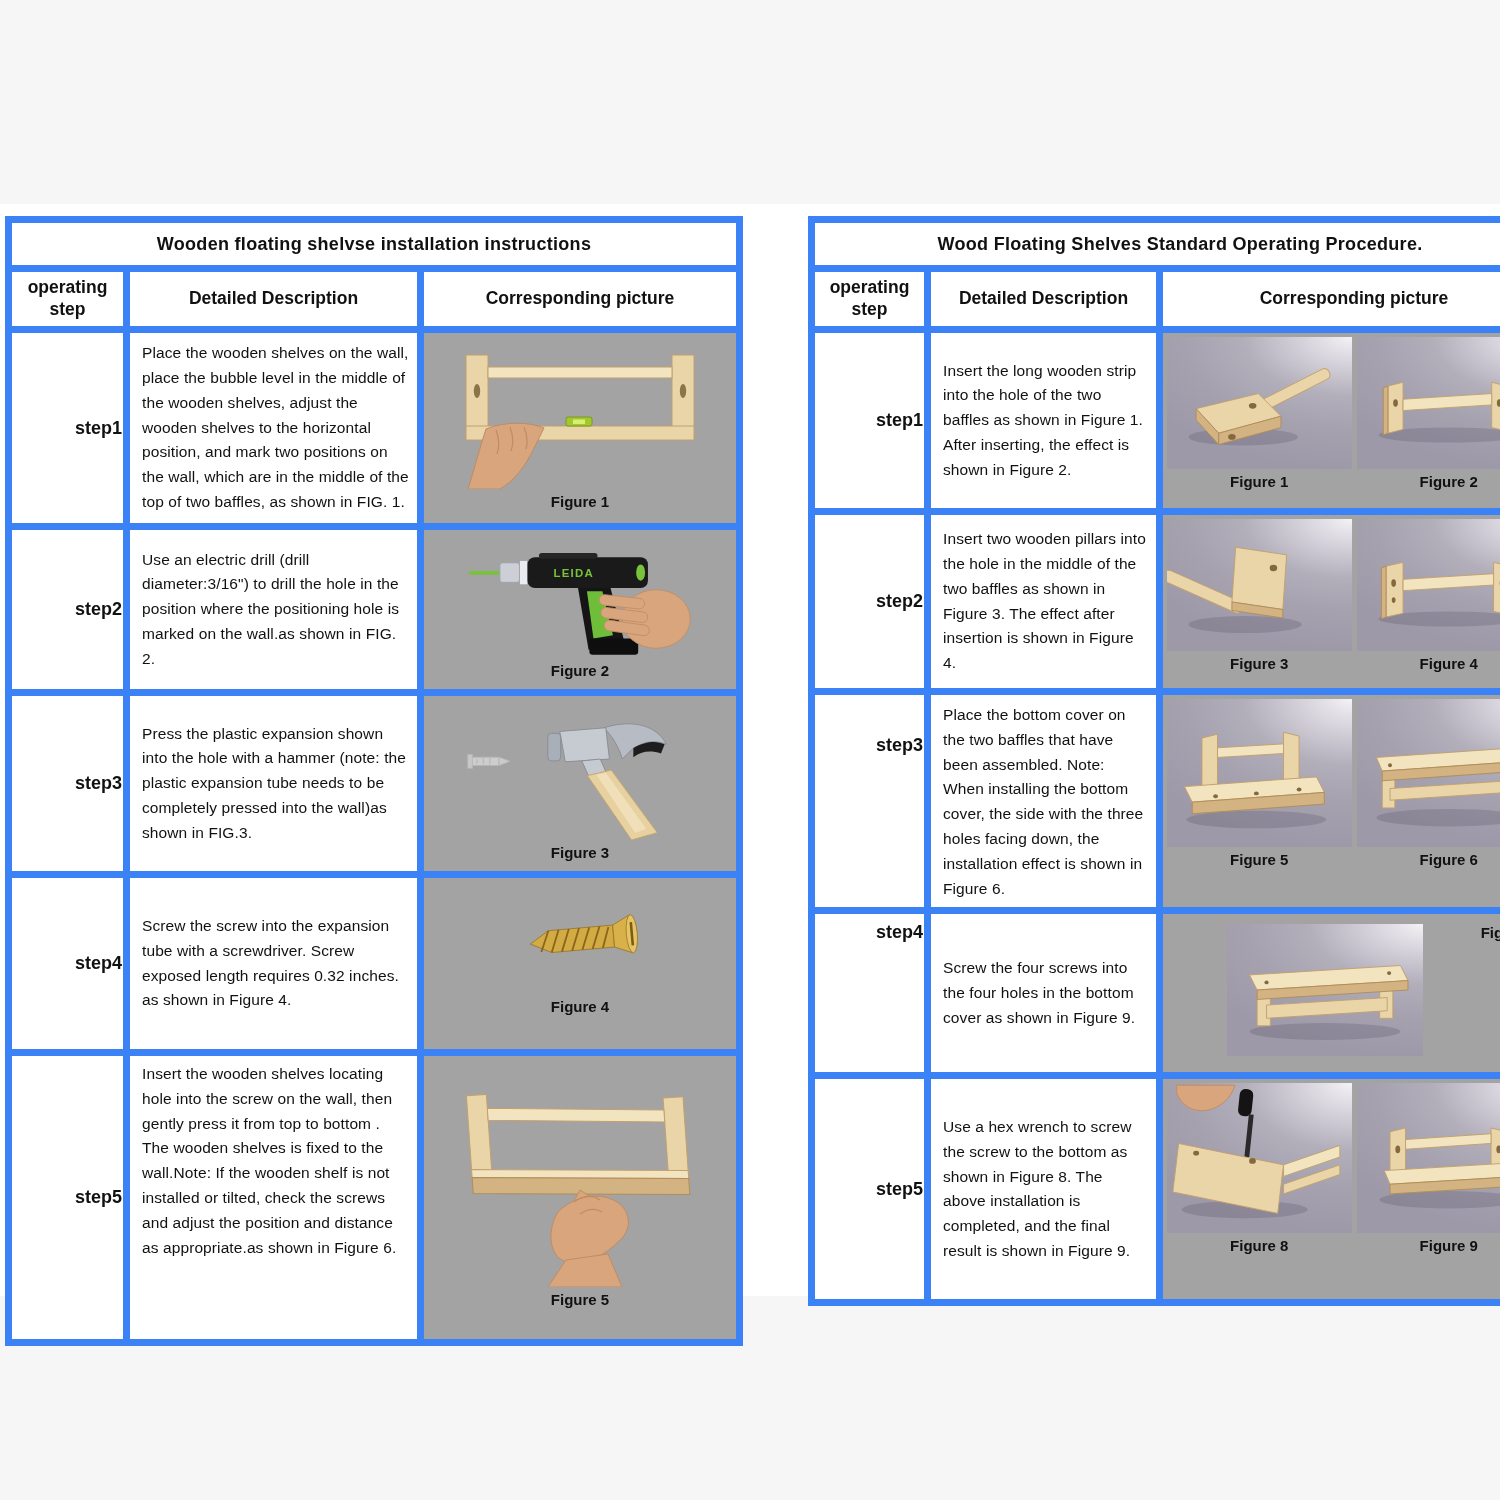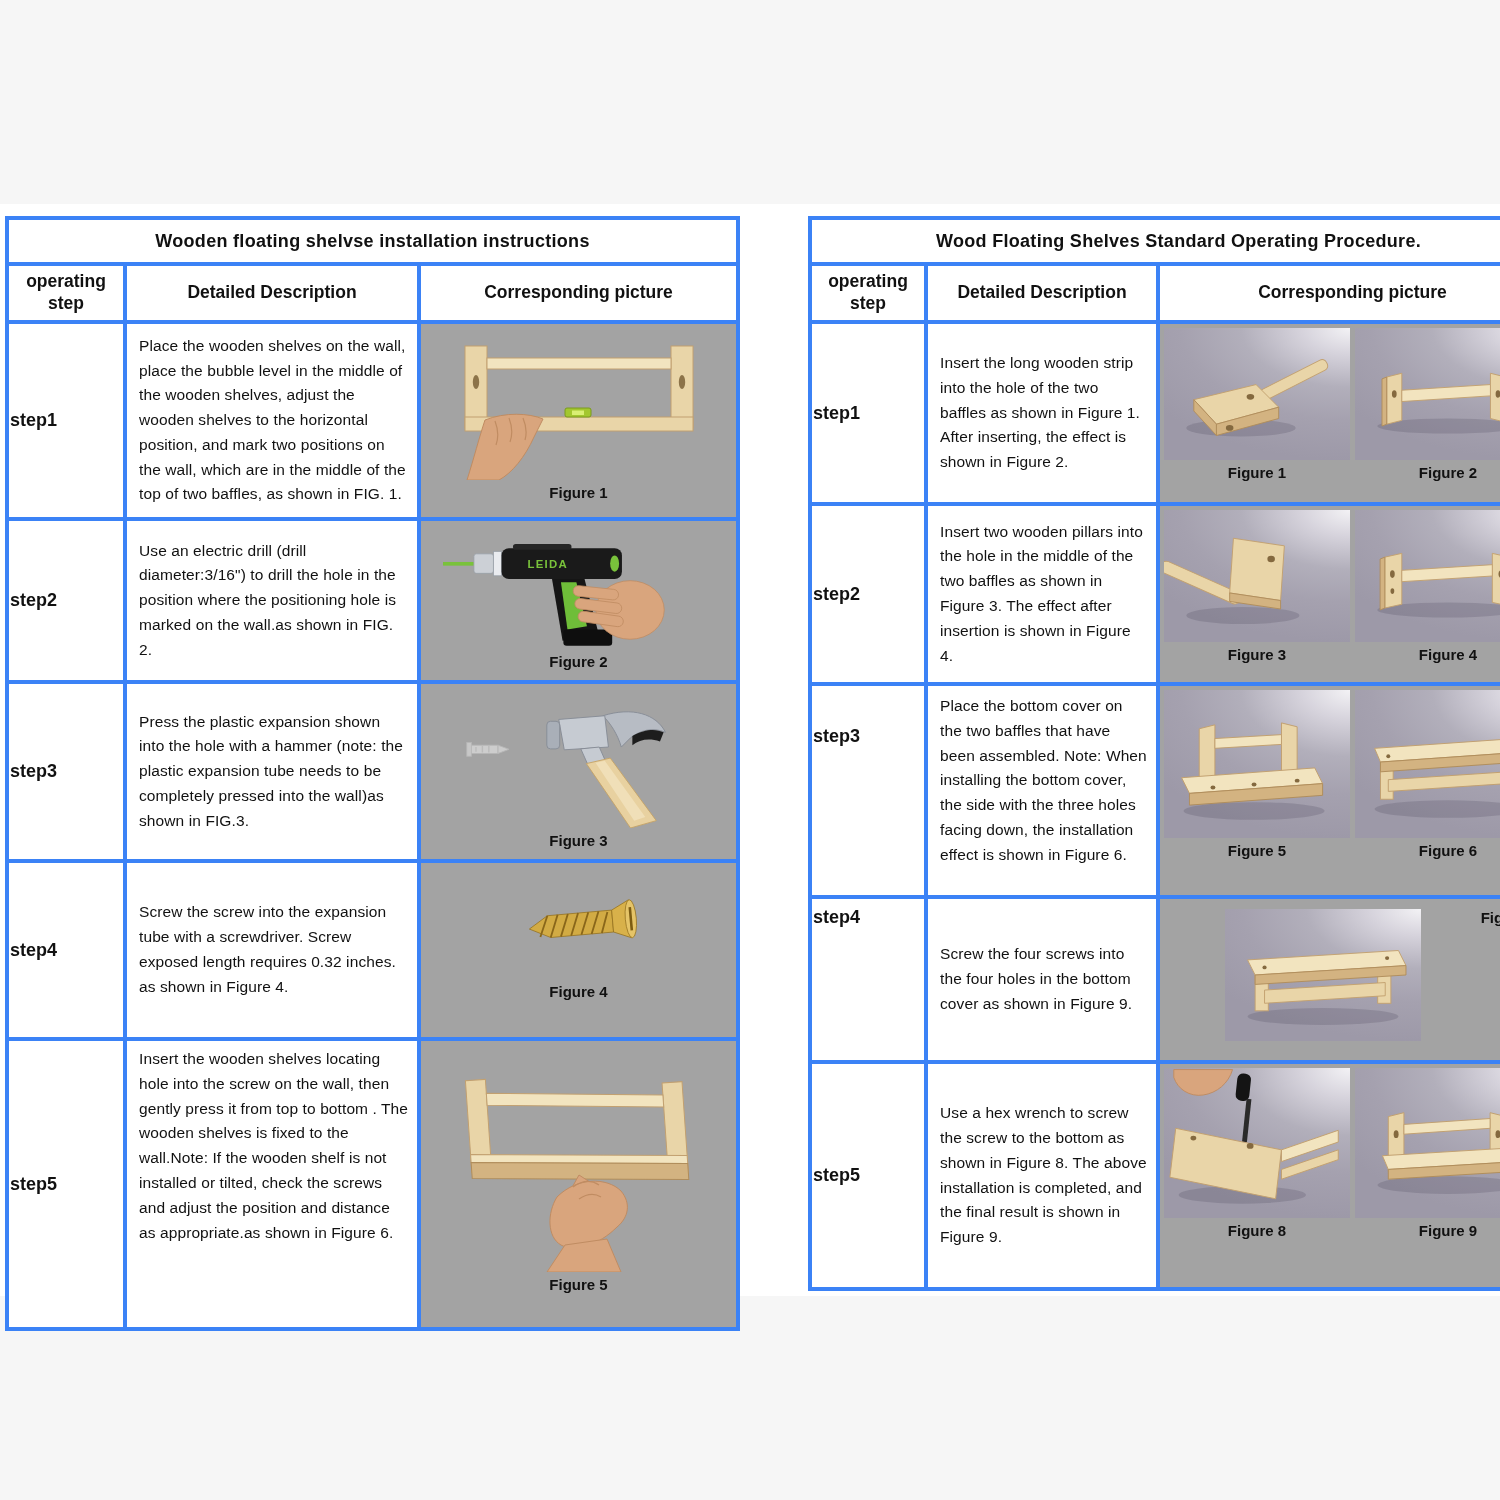--- a/index.html
+++ b/index.html
@@ -9,38 +9,38 @@
     font-family:"Liberation Sans", sans-serif;
     color:#111;
   }
   .paper-band{position:absolute;left:0;top:204px;width:1500px;height:1092px;background:#ffffff;}
   table.itbl{
     position:absolute;border-collapse:collapse;table-layout:fixed;background:#fff;
     border:3px solid #3a3a3a;
   }
   #left-table{left:5px;top:216px;width:731px;}
   #right-table{left:760px;top:216px;width:737px;margin-left:48px;}
-  table.itbl td{border:4px solid #3b82f6;overflow:hidden;}
+  table.itbl td{border:7px solid #3b82f6;overflow:hidden;}
   td.title-cell{
     height:40px;text-align:center;font-weight:bold;font-size:18px;letter-spacing:.3px;
   }
   tr.hdr td{height:50px;text-align:center;font-weight:bold;font-size:17.5px;line-height:1.25;padding:2px;}
   td.step-cell{
-    text-align:left;vertical-align:middle;font-weight:bold;font-size:18px;
+    text-align:right;vertical-align:middle;font-weight:bold;font-size:18px;
   }
   td.step-cell.v-top{vertical-align:top;padding-top:8px;}
   td.step-cell.v-hi{vertical-align:top;padding-top:40px;}
   td.desc-cell{
     vertical-align:middle;font-size:15.5px;line-height:1.6;
     padding:6px 8px 6px 12px;letter-spacing:.1px;
   }
   td.fig-cell{vertical-align:top;padding:0;background:#a3a3a3;}
   .figwrap{display:flex;flex-direction:column;height:100%;box-sizing:border-box;padding:6px 6px 8px 6px;}
   .figimg{flex:1;display:flex;align-items:center;justify-content:center;}
-  .figimg.push-right{justify-content:flex-start;padding-right:4px;}
+  .figimg.push-right{justify-content:center;padding-right:4px;}
   .figcap{text-align:center;font-weight:bold;font-size:15px;padding:4px 0 2px 0;}
   
   .dualwrap{display:flex;gap:5px;height:100%;box-sizing:border-box;padding:4px 4px 6px 4px;}
   .photo-col{flex:1;display:flex;flex-direction:column;}
   .photo{
     width:100%;position:relative;overflow:hidden;
     background:radial-gradient(130% 100% at 100% 0%, #f3f2f5 0%, #d6d3dc 20%, #b2afbb 45%, #a5a1af 70%, #9d99a8 100%);
   }
   .photo svg{display:block;width:100%;height:100%;}
   .photo-col .figcap{margin-top:auto;}

